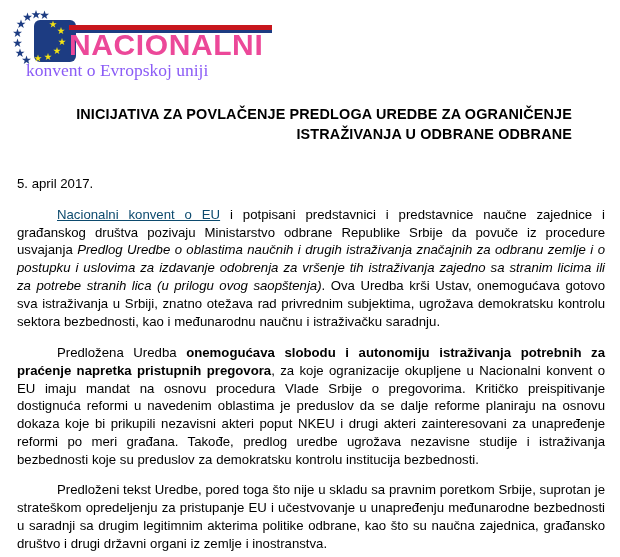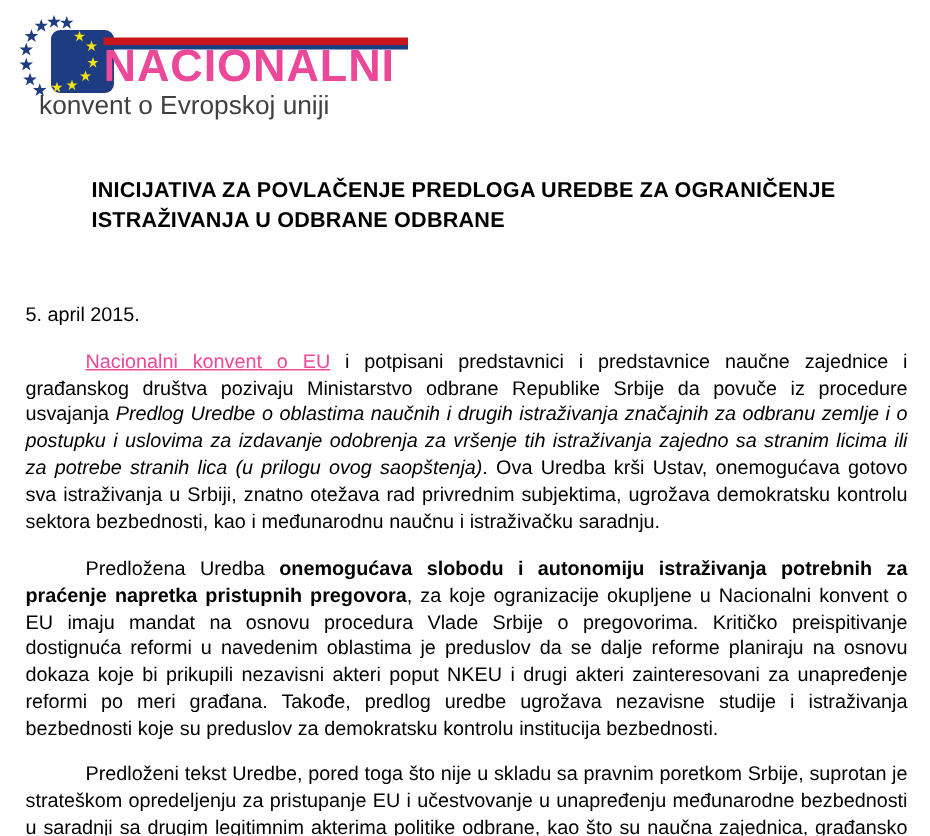--- a/index.html
+++ b/index.html
@@ -66,33 +66,33 @@
     font-weight: bold;
     letter-spacing: 0.6px;
     color: #ec4899;
     line-height: 1.02;
     white-space: nowrap;
   }
   .brand-sub {
     position: absolute;
     left: 14px;
     top: 55px;
-    font-family: Liberation Sans, sans-serif;
+    font-family: Liberation Serif, serif;
     font-size: 17.5px;
     font-weight: normal;
-    color: #404040;
+    color: #8b5cf6;
     line-height: 1.05;
     white-space: nowrap;
   }
 
   
   .doc-title {
-    margin: 13px;
+    margin: 0;
     padding: 12px 48px 0 48px;
-    text-align: left;
+    text-align: right;
     font-family: "Liberation Sans", sans-serif;
     font-size: 14.4px;
     font-weight: bold;
     line-height: 1.42;
     letter-spacing: 0.15px;
     color: #000;
   }
 
   
   .doc-body {
@@ -109,21 +109,21 @@
     padding-top: 13px;
     text-indent: 40px;
     text-align: justify;
     font-size: 13.2px;
     line-height: 1.355;
     word-spacing: 0.1px;
   }
   p.para.tight { padding-top: 12px; }
 
   .link {
-    color: #ec4899;
+    color: #0c4a6e;
     text-decoration: underline;
     cursor: pointer;
   }
   .ital { font-style: italic; }
   .bold { font-weight: bold; }
 </style>
 </head>
 <body>
 
 <div class="logo-block">
@@ -165,21 +165,21 @@
 </div>
 
 <h1 class="doc-title">
   <span>INICIJATIVA ZA POVLAČENJE PREDLOGA UREDBE ZA OGRANIČENJE</span>
   <br>
   <span>ISTRAŽIVANJA U ODBRANE ODBRANE</span>
 </h1>
 
 <div class="doc-body">
 
-  <p class="date-line">5. april 2015.</p>
+  <p class="date-line">5. april 2017.</p>
 
   <p class="para"><a class="link">Nacionalni konvent o EU</a><span> i potpisani predstavnici i predstavnice naučne zajednice i građanskog društva pozivaju Ministarstvo odbrane Republike Srbije da povuče iz procedure usvajanja </span><span class="ital">Predlog Uredbe o oblastima naučnih i drugih istraživanja značajnih za odbranu zemlje i o postupku i uslovima za izdavanje odobrenja za vršenje tih istraživanja zajedno sa stranim licima ili za potrebe stranih lica (u prilogu ovog saopštenja)</span><span>. Ova Uredba krši Ustav, onemogućava gotovo sva istraživanja u Srbiji, znatno otežava rad privrednim subjektima, ugrožava demokratsku kontrolu sektora bezbednosti, kao i međunarodnu naučnu i istraživačku saradnju.</span></p>
 
   <p class="para"><span>Predložena Uredba </span><span class="bold">onemogućava slobodu i autonomiju istraživanja potrebnih za praćenje napretka pristupnih pregovora</span><span>, za koje ogranizacije okupljene u Nacionalni konvent o EU imaju mandat na osnovu procedura Vlade Srbije o pregovorima. Kritičko preispitivanje dostignuća reformi u navedenim oblastima je preduslov da se dalje reforme planiraju na osnovu dokaza koje bi prikupili nezavisni akteri poput NKEU i drugi akteri zainteresovani za unapređenje reformi po meri građana. Takođe, predlog uredbe ugrožava nezavisne studije i istraživanja bezbednosti koje su preduslov za demokratsku kontrolu institucija bezbednosti.</span></p>
 
   <p class="para tight">Predloženi tekst Uredbe, pored toga što nije u skladu sa pravnim poretkom Srbije, suprotan je strateškom opredeljenju za pristupanje EU i učestvovanje u unapređenju međunarodne bezbednosti u saradnji sa drugim legitimnim akterima politike odbrane, kao što su naučna zajednica, građansko društvo i drugi državni organi iz zemlje i inostranstva.</p>
 
 </div>
 
 </body></html>

